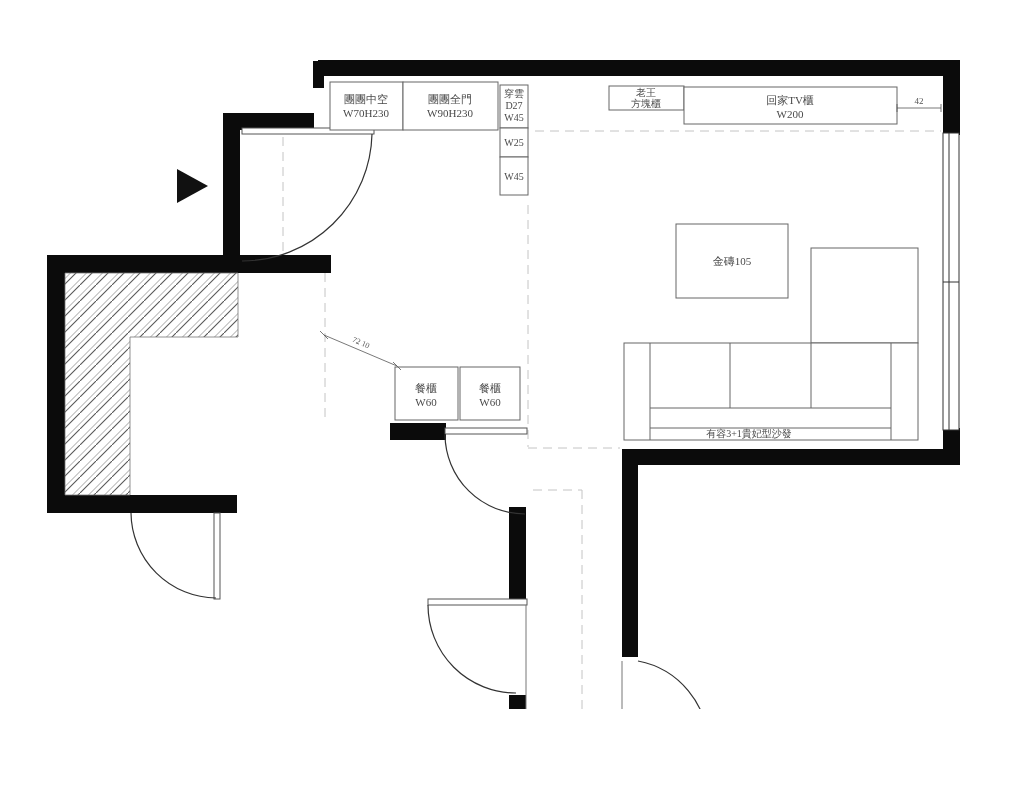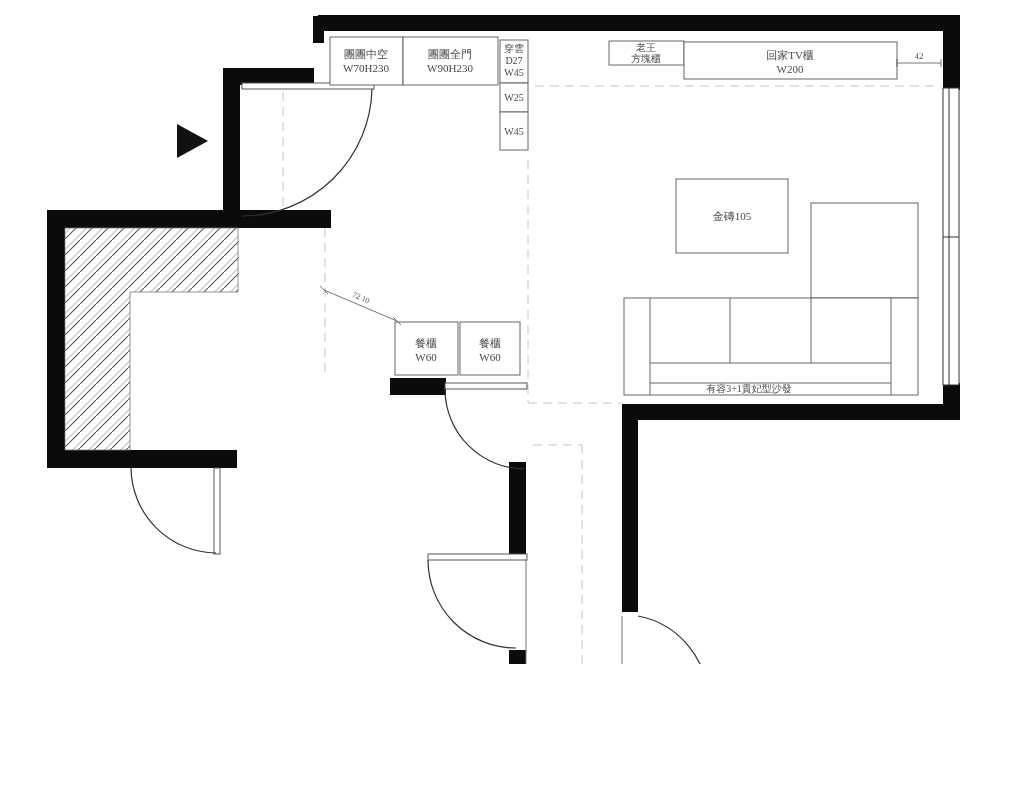--- a/index.html
+++ b/index.html
@@ -1,17 +1,17 @@
 <!DOCTYPE html>
 <html><head>
 <meta charset="utf-8">
 <style>
   html,body{margin:0;padding:0;background:#ffffff;}
   #stage{position:relative;width:1021px;height:664px;background:#ffffff;overflow:hidden;
-         font-family:"Liberation Serif", serif;}
+         font-family:"Liberation Serif", serif;margin-top:45px;}
   svg text{font-family:"Liberation Serif", serif;fill:#4a4a4a;}
   .lbl{font-size:11px;}
   .lbl-s{font-size:10px;}
   .dim{font-size:9px;fill:#555;}
 </style>
 </head>
 <body>
 
 <div id="stage">
 <svg width="1021" height="812" viewBox="0 0 1021 812" xmlns="http://www.w3.org/2000/svg">

